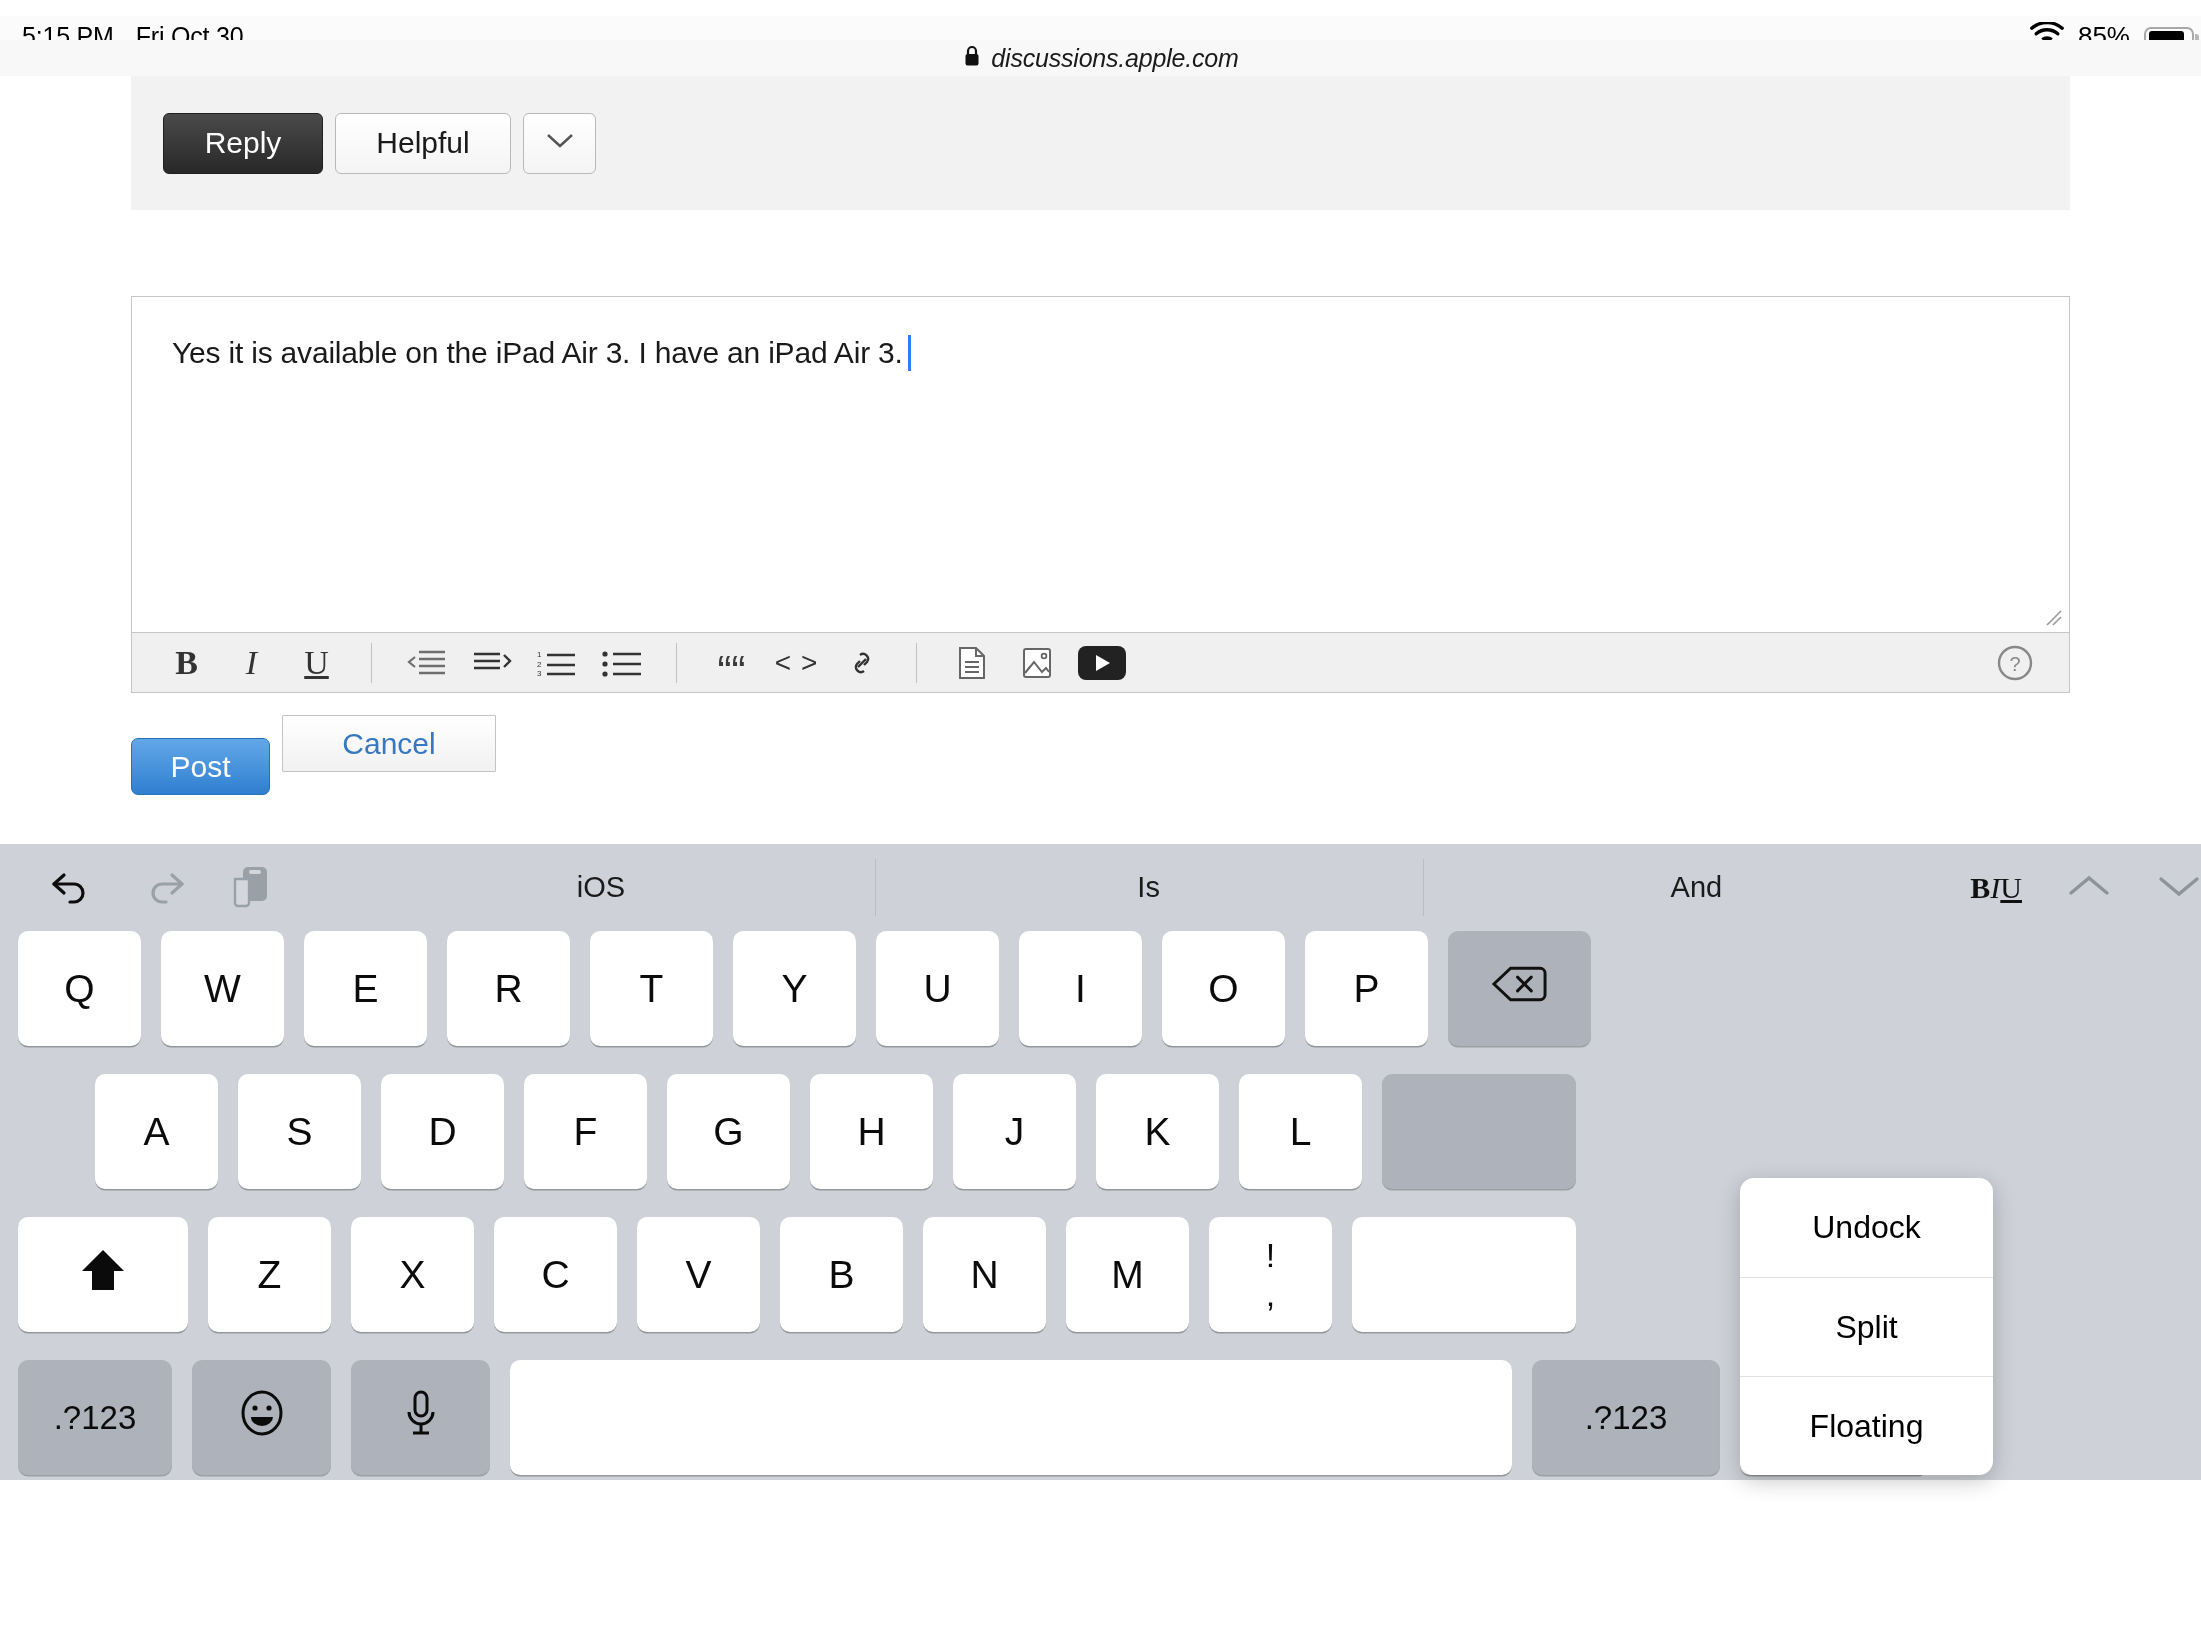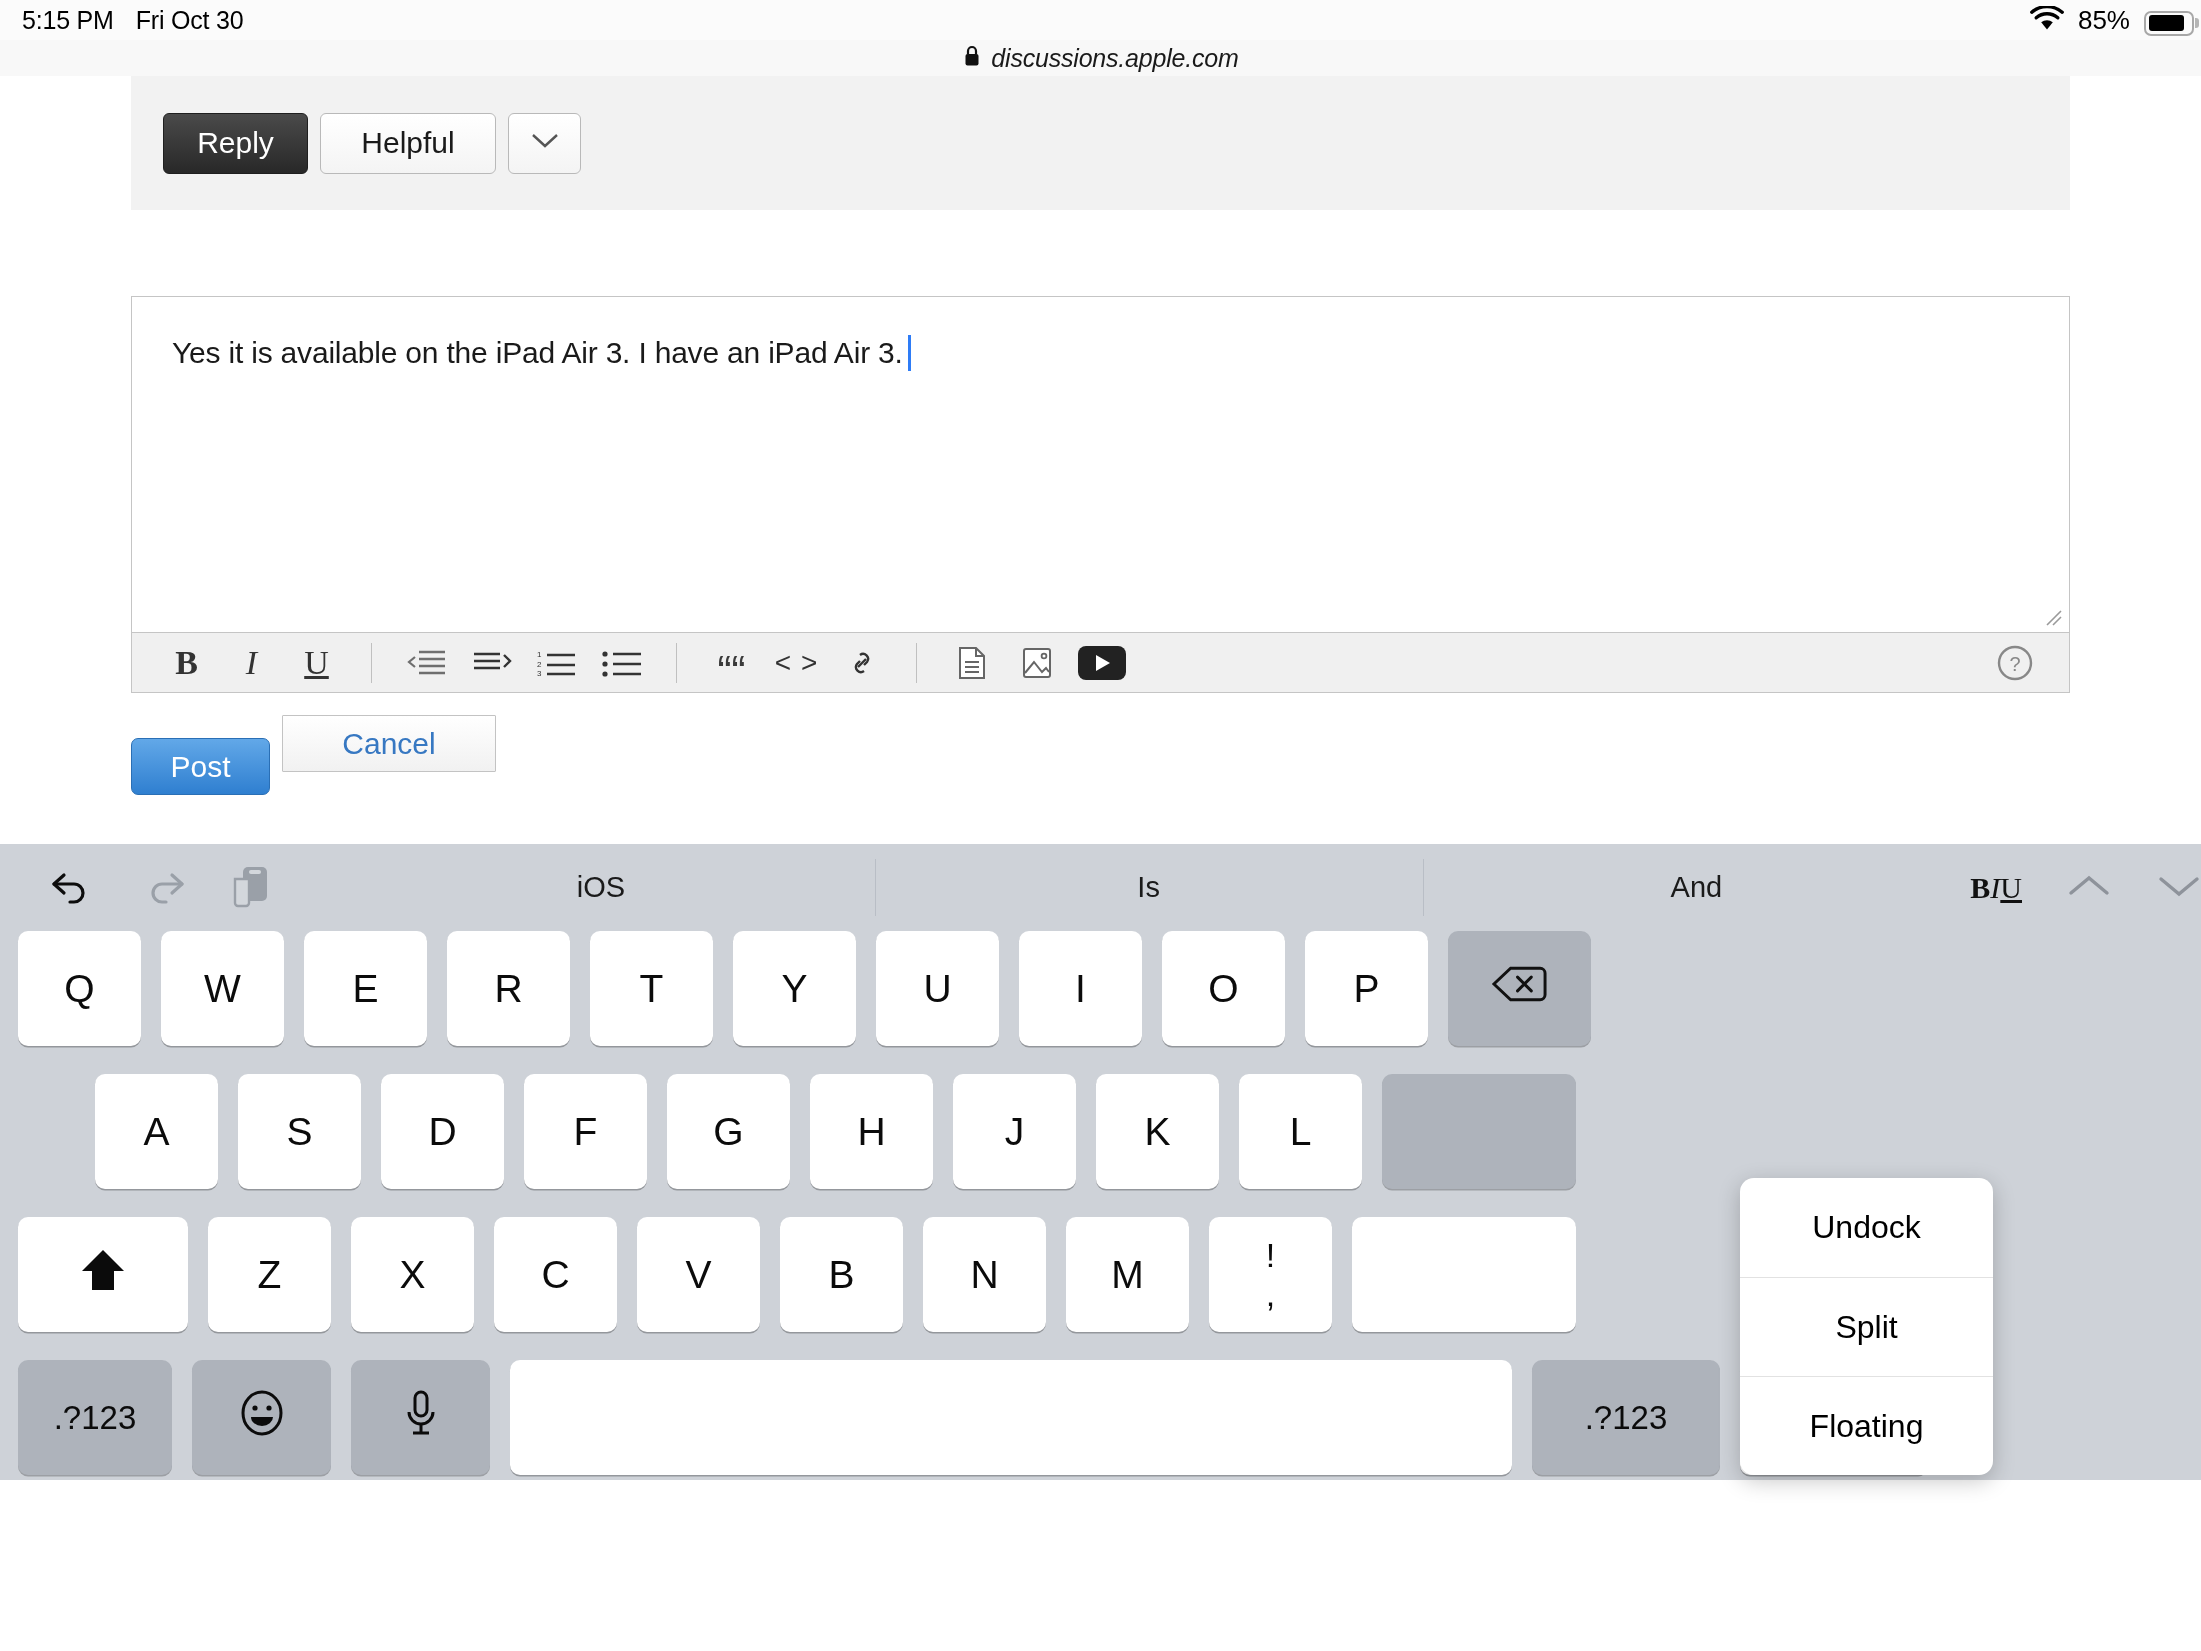--- a/index.html
+++ b/index.html
@@ -6,21 +6,21 @@
   html, body {
     width: 2202px; height: 1651px;
     font-family: "Liberation Sans", sans-serif;
     background: #ffffff;
     overflow: hidden;
   }
   #root { position: relative; width: 2202px; height: 1651px; }
 
   
   .statusbar {
-    position: absolute; top: 0; left: 0; width: 2202px; height: 40px;
+    position: absolute; top: 16px; left: 0; width: 2202px; height: 40px;
     display: flex; align-items: center; background: #fbfbfb;
   }
   .sb-left { display: flex; align-items: center; gap: 22px; padding-left: 22px; }
   .sb-time { font-size: 25px; color: #000; letter-spacing: -0.2px; }
   .sb-date { font-size: 25px; color: #000; letter-spacing: -0.2px; }
   .sb-right { margin-left: auto; display: flex; align-items: flex-end; gap: 14px; padding-right: 8px; }
   .sb-pct { font-size: 26px; color: #000; }
   .batt {
     width: 50px; height: 25px; border: 2.5px solid #a8a8a8; border-radius: 7px;
     position: relative; display: flex; align-items: center; padding: 2.5px;
@@ -40,21 +40,21 @@
   .url-text { font-size: 25px; color: #1a1a1a; letter-spacing: -0.2px; font-style: italic; }
 
   
   .page { position: absolute; top: 76px; left: 0; width: 2202px; height: 767px; background: #fff; }
 
   .reply-bar {
     position: absolute; left: 131px; top: 0px; width: 1939px; height: 134px;
     background: #f2f2f2; display: flex; align-items: center; padding-left: 32px; gap: 12px;
   }
   .btn-reply {
-    width: 145px; height: 61px; border-radius: 6px;
+    width: 160px; height: 61px; border-radius: 6px;
     background: linear-gradient(#4a4a4a, #282828);
     border: 1px solid #1f1f1f;
     color: #fff; font-size: 30px; display: flex; align-items: center; justify-content: center;
   }
   .btn-helpful {
     width: 176px; height: 61px; border-radius: 6px;
     background: linear-gradient(#ffffff, #f4f4f4);
     border: 1px solid #b9b9b9; color: #1a1a1a; font-size: 30px;
     display: flex; align-items: center; justify-content: center;
   }

